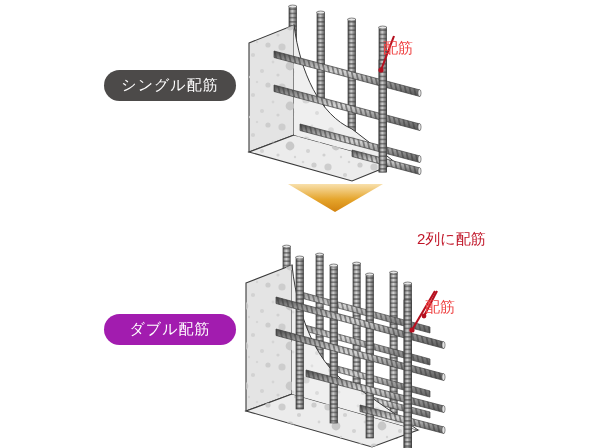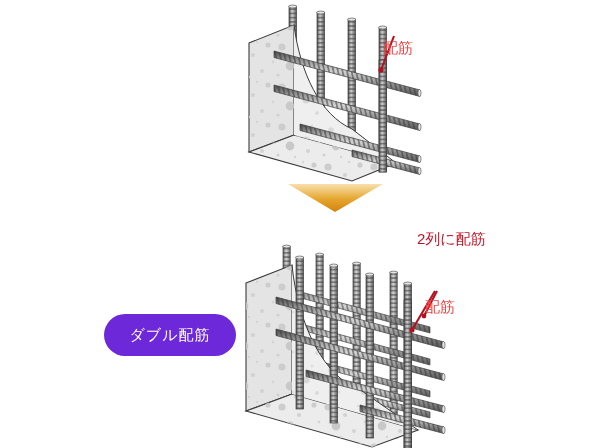--- a/index.html
+++ b/index.html
@@ -32,22 +32,22 @@
     left: 104px;
     top: 70px;
     width: 132px;
     height: 31px;
     background: #4c4a49;
   }
   .pill-double {
     left: 104px;
     top: 314px;
     width: 132px;
-    height: 42px;
-    background: #6d28d9;
+    height: 31px;
+    background: #a21caf;
   }
   .anno {
     position: absolute;
     font-size: 15px;
     white-space: nowrap;
     line-height: 1;
   }
   .anno-black { color: #ef4444; margin-top: 24px; }
   .anno-red   { color: #c01427; }
   .anno-top-haikin   { left: 383px; top: 16px; }
@@ -344,20 +344,23 @@
 
       <g>
         <line x1="435" y1="291" x2="412" y2="330" stroke="#b5101f" stroke-width="2.1"></line>
         <circle cx="412" cy="330" r="2.6" fill="#b5101f"></circle>
         <line x1="437" y1="291" x2="424" y2="316" stroke="#b5101f" stroke-width="2.1"></line>
         <circle cx="424" cy="316" r="2.4" fill="#b5101f"></circle>
       </g>
     </g>
   </svg>
 
+  <div class="pill pill-single">
+    <span>シングル配筋</span>
+  </div>
 
   <div class="pill pill-double">
     <span>ダブル配筋</span>
   </div>
 
   <div class="anno anno-black anno-top-haikin">配筋</div>
 
   <div class="anno anno-red anno-two-row">2列に配筋</div>
 
   <div class="anno anno-black anno-bot-haikin">配筋</div>

